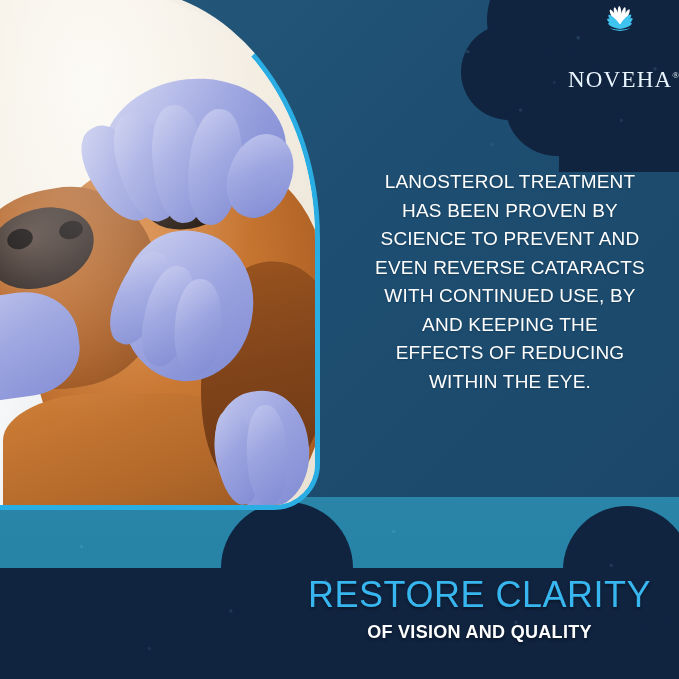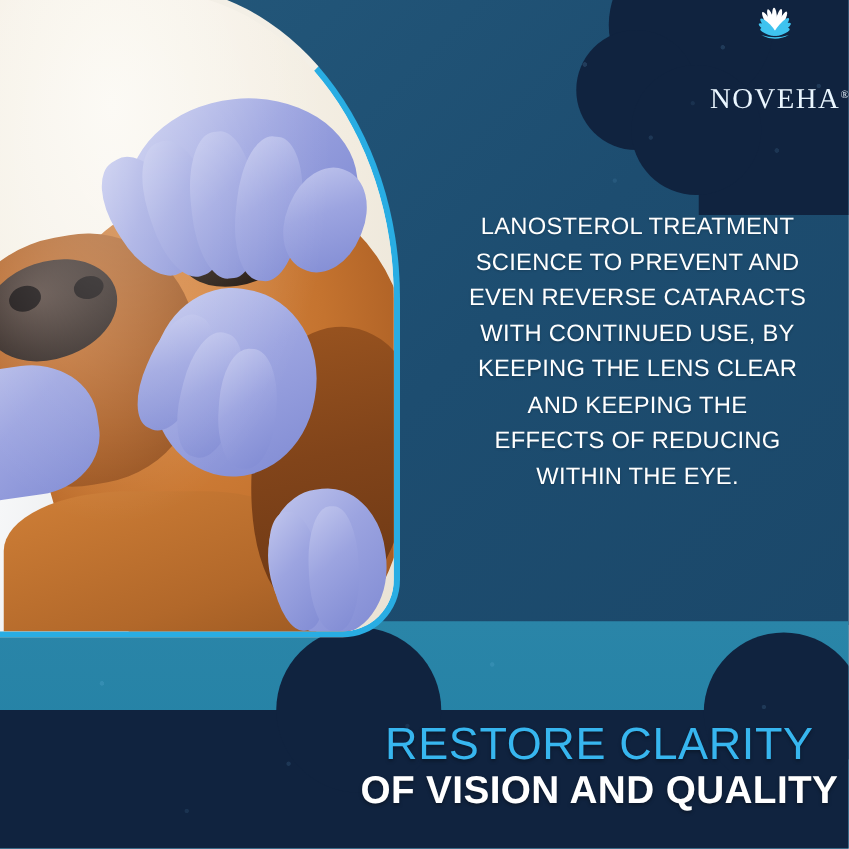--- a/index.html
+++ b/index.html
@@ -171,21 +171,21 @@
   
   .headline-wrap{
     position:absolute;left:280px;top:572px;width:399px;text-align:center;
   }
   .headline-main{
     display:block;color:#37b6ef;font-weight:normal;font-size:36px;
     line-height:45px;letter-spacing:.5px;
     text-shadow:0 2px 3px rgba(0,0,0,.35);
   }
   .headline-sub{
-    display:block;color:#ffffff;font-weight:bold;font-size:31px;
+    display:block;color:#ffffff;font-weight:bold;font-size:18px;
     line-height:30px;letter-spacing:.3px;
     text-shadow:0 2px 3px rgba(0,0,0,.35);
   }
 
   
   .logo{
     position:absolute;left:568px;top:6px;width:104px;height:56px;
     text-align:center;
   }
   .logo-mark{display:block;height:27px;}
@@ -279,24 +279,24 @@
           </g>
           <path d="M-11,1 Q0,7 11,1 Q0,4.5 -11,1 Z" fill="#3fc3ef"></path>
         </g>
       </svg>
     </span>
     <span class="logo-word"><span>NOVEHA</span><span class="logo-reg">®</span></span>
   </div>
 
   <div class="body-copy">
     <span class="ln">LANOSTEROL TREATMENT</span>
+    <span class="ln">HAS BEEN PROVEN BY</span>
     <span class="ln">SCIENCE TO PREVENT AND</span>
     <span class="ln">EVEN REVERSE CATARACTS</span>
     <span class="ln">WITH CONTINUED USE, BY</span>
-    <span class="ln">KEEPING THE LENS CLEAR</span>
     <span class="ln">AND KEEPING THE</span>
     <span class="ln">EFFECTS OF REDUCING</span>
     <span class="ln">WITHIN THE EYE.</span>
   </div>
 
   <div class="headline-wrap">
     <span class="headline-main">RESTORE CLARITY</span>
     <span class="headline-sub">OF VISION AND QUALITY</span>
   </div>
 

